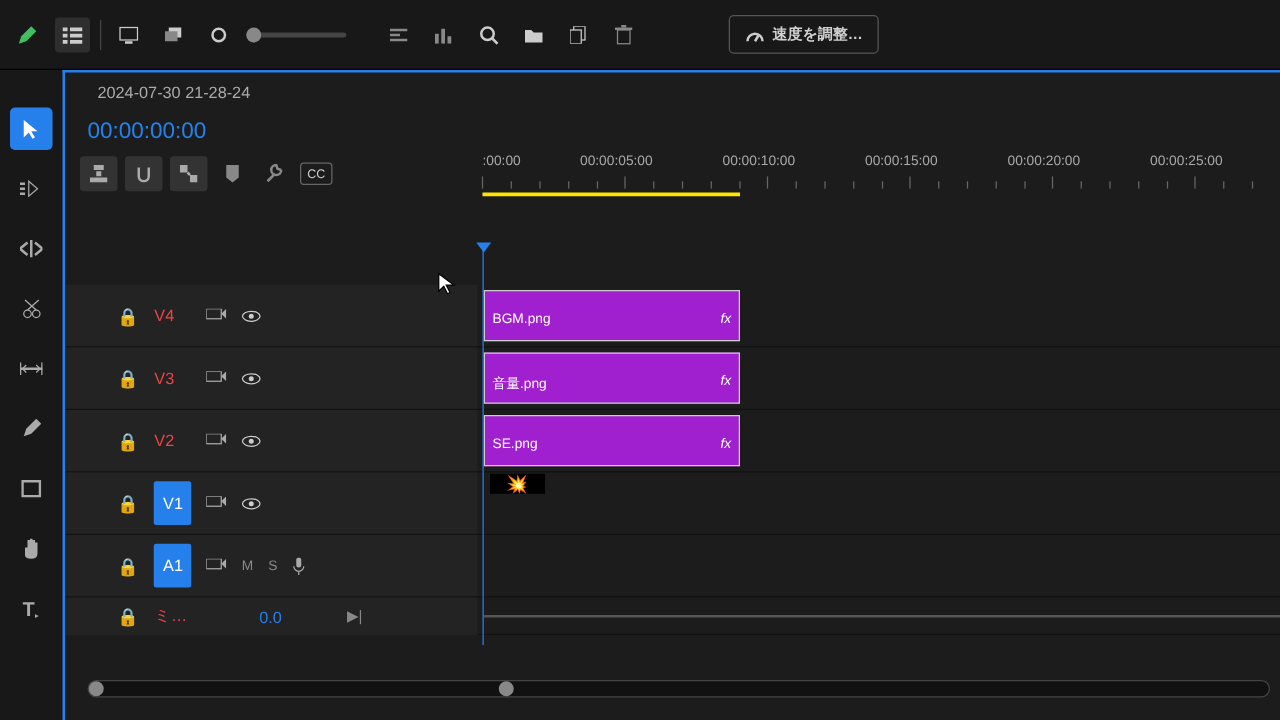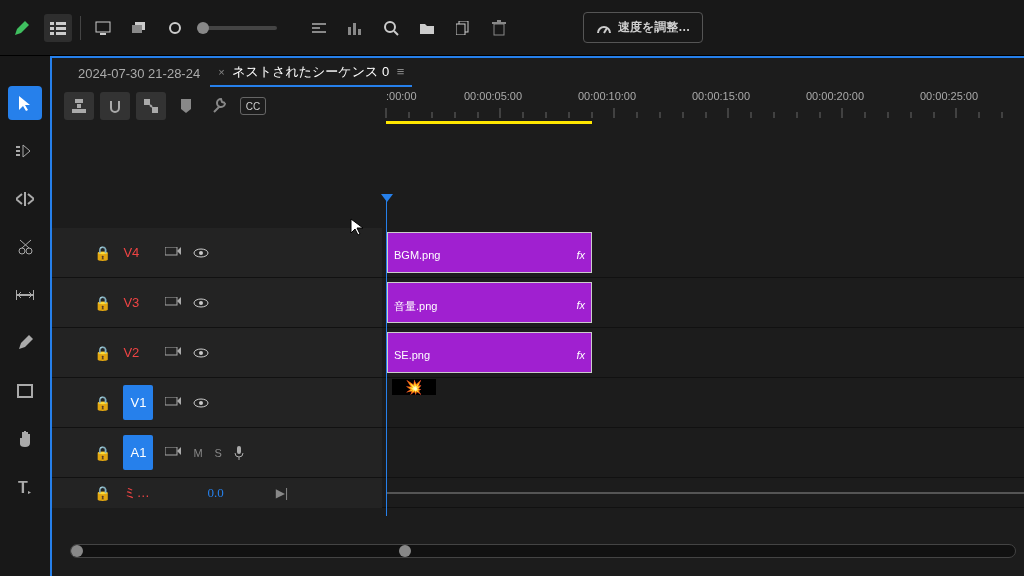--- a/index.html
+++ b/index.html
@@ -142,21 +142,21 @@
   .scroll-thumb::before, .scroll-thumb::after {
     content: ""; position: absolute; width: 12px; height: 12px; top: 0;
     background: #888; border-radius: 50%;
   }
   .scroll-thumb::before { left: 0; }
   .scroll-thumb::after { right: 0; }
   .cursor {
     position: absolute; left: 298px; top: 160px; z-index: 20;
     font-size: 16px; color: #fff; pointer-events: none;
   }
-  .mixval { color: #2680eb; font-size: 13px; font-family: Liberation Serif, serif; }
+  .mixval { color: #2680eb; font-size: 13px; }
   .ticksrow { position:absolute; left:0; right:0; bottom:6px; height:10px; }
   svg { display: block; }
 </style>
 </head>
 <body>
 
 <div class="topbar">
   <div class="ico">
     <svg width="18" height="18">
         <path d="M2 16 L4 10 L12 2 L16 6 L8 14 Z" fill="#3fbf5f"></path>
@@ -299,26 +299,22 @@
       <svg width="14" height="16">
           <text x="0" y="14" font-size="16" font-weight="bold" fill="#aaa">T</text>
           <text x="10" y="15" font-size="6" fill="#aaa">▸</text>
         </svg>
     </div>
   </div>
 
   <div class="panel">
     <div class="tabs">
       <div class="tab"><span>2024-07-30 21-28-24</span></div>
-      <div class="tab active">
-        <span class="tab-x">×</span>
-        <span>ネストされたシーケンス 0</span>
-        <span class="hamb">≡</span>
-      </div>
-    </div>
+    </div>
+    <div class="timecode">00:00:00:00</div>
 
     <div class="ctrlrow">
       <div class="cbtn">
         <svg width="14" height="14">
             <rect x="3" y="0" width="8" height="4" fill="#aaa"></rect>
             <rect x="5" y="5" width="4" height="4" fill="#aaa"></rect>
             <rect x="0" y="10" width="14" height="4" fill="#aaa"></rect>
           </svg>
       </div>
       <div class="cbtn">

